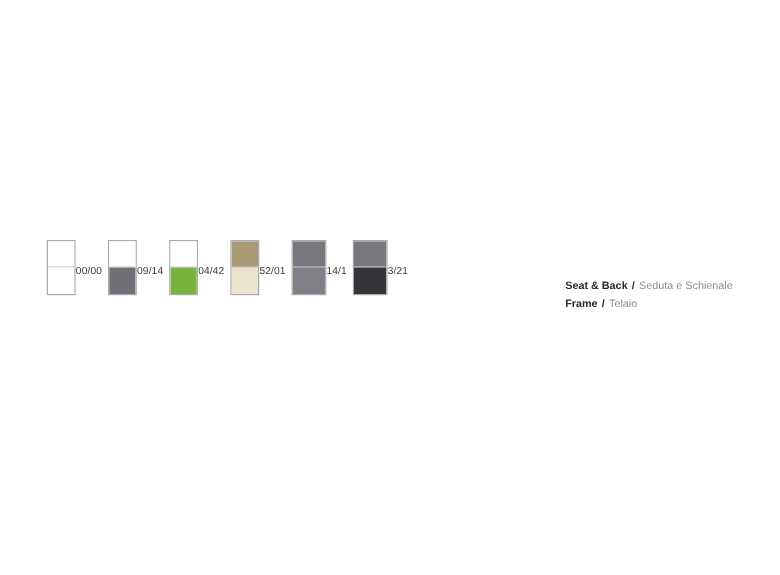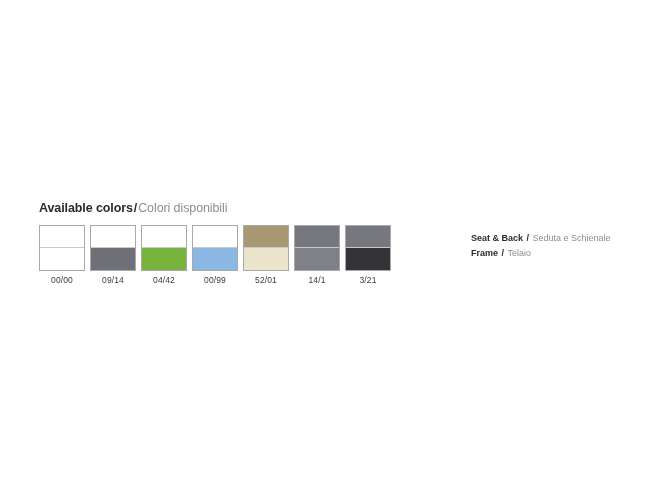--- a/index.html
+++ b/index.html
@@ -48,21 +48,21 @@
 
   
   #swatch-row {
     display: flex;
     align-items: flex-start;
     gap: 5px;
   }
   .swatch-cell {
     width: 46px;
     display: flex;
-    flex-direction: column;
+    flex-direction: row;
     align-items: center;
   }
   .swatch-box {
     width: 46px;
     height: 46px;
     box-sizing: border-box;
     border: 1px solid #a9a9a9;
     display: flex;
     flex-direction: column;
     overflow: hidden;
@@ -108,23 +108,20 @@
   .legend-line .it {
     font-weight: normal;
     color: #8d8d8d;
   }
 </style>
 </head>
 <body style="background: rgb(255, 255, 255);">
 
 <div id="palette-block">
 
-  <div id="palette-heading">
-    <span class="en">Available colors</span><span class="sep">/</span><span class="it">Colori disponibili</span>
-  </div>
 
   <div id="swatch-row">
       <div class="swatch-cell">
         <div class="swatch-box">
           <div class="swatch-half frame" style="background: rgb(255, 255, 255);"></div>
           <div class="swatch-half seat" style="background: rgb(255, 255, 255);"></div>
         </div>
         <div class="swatch-label">00/00</div>
       </div>
       <div class="swatch-cell">
@@ -133,27 +130,20 @@
           <div class="swatch-half seat" style="background: rgb(111, 112, 118);"></div>
         </div>
         <div class="swatch-label">09/14</div>
       </div>
       <div class="swatch-cell">
         <div class="swatch-box">
           <div class="swatch-half frame" style="background: rgb(255, 255, 255);"></div>
           <div class="swatch-half seat" style="background: rgb(119, 179, 61);"></div>
         </div>
         <div class="swatch-label">04/42</div>
-      </div>
-      <div class="swatch-cell">
-        <div class="swatch-box">
-          <div class="swatch-half frame" style="background: rgb(255, 255, 255);"></div>
-          <div class="swatch-half seat" style="background: rgb(139, 183, 227);"></div>
-        </div>
-        <div class="swatch-label">00/99</div>
       </div>
       <div class="swatch-cell">
         <div class="swatch-box">
           <div class="swatch-half frame" style="background: rgb(168, 152, 115);"></div>
           <div class="swatch-half seat" style="background: rgb(236, 227, 205);"></div>
         </div>
         <div class="swatch-label">52/01</div>
       </div>
       <div class="swatch-cell">
         <div class="swatch-box">

